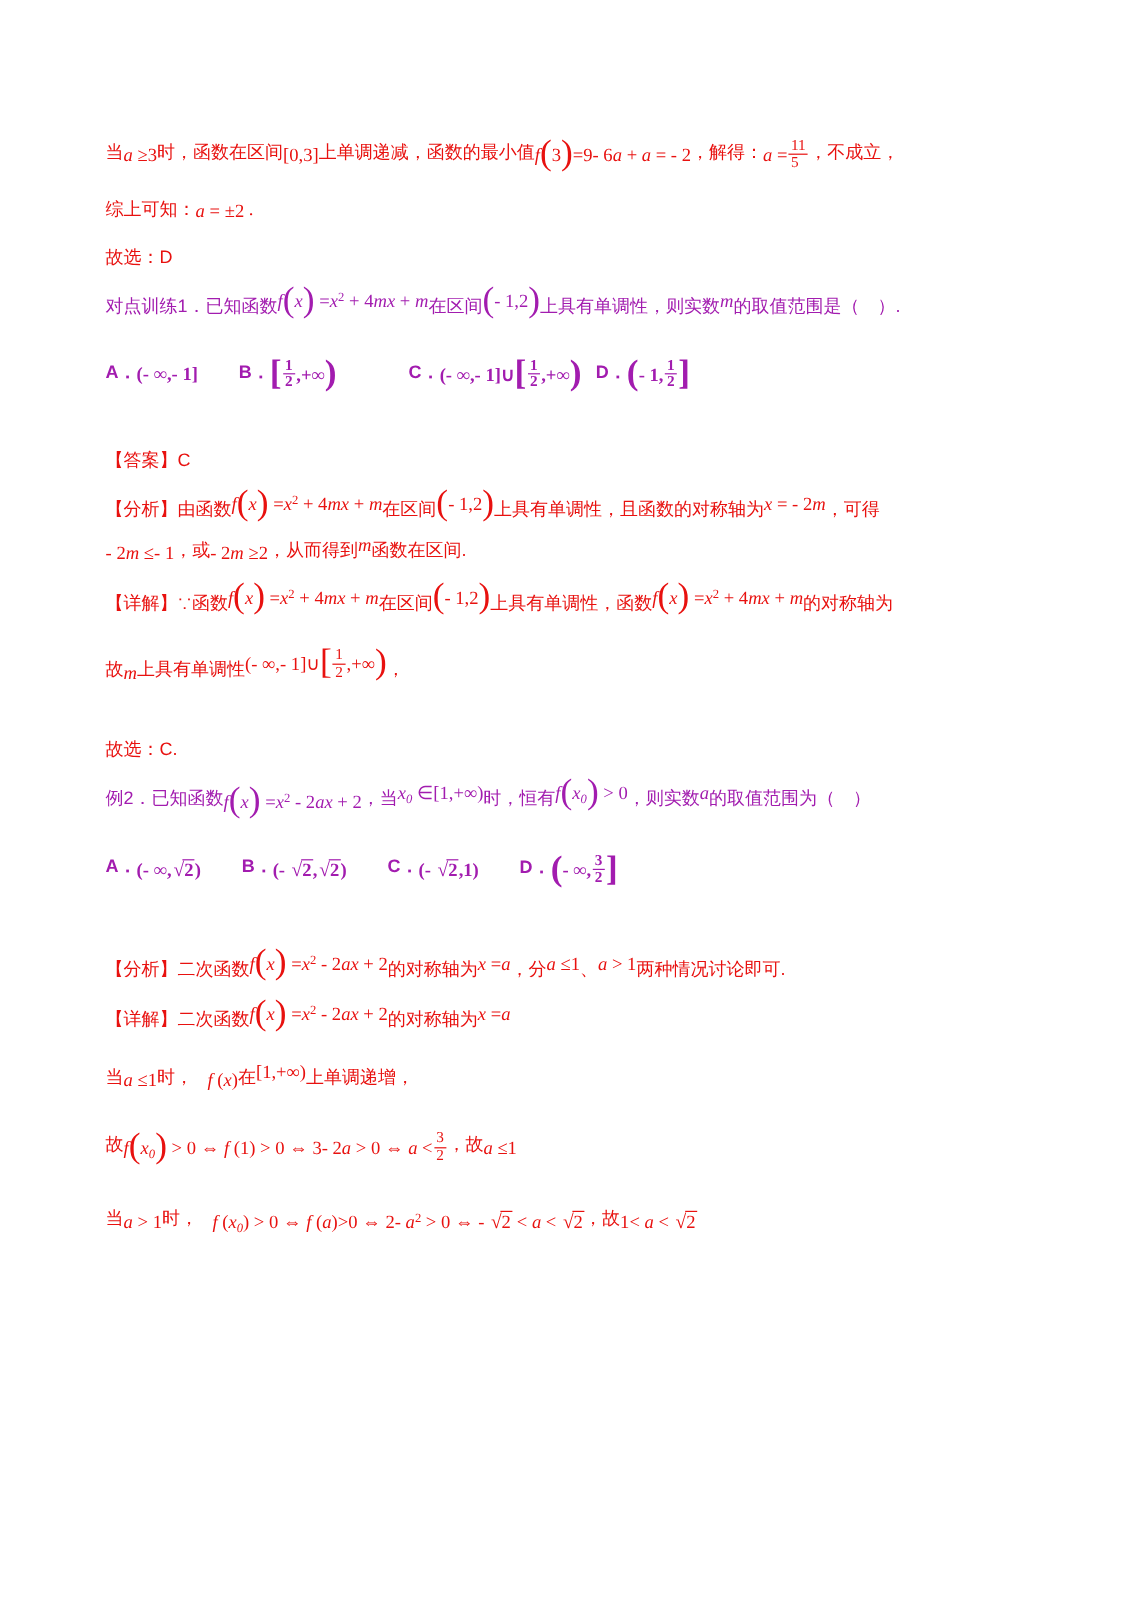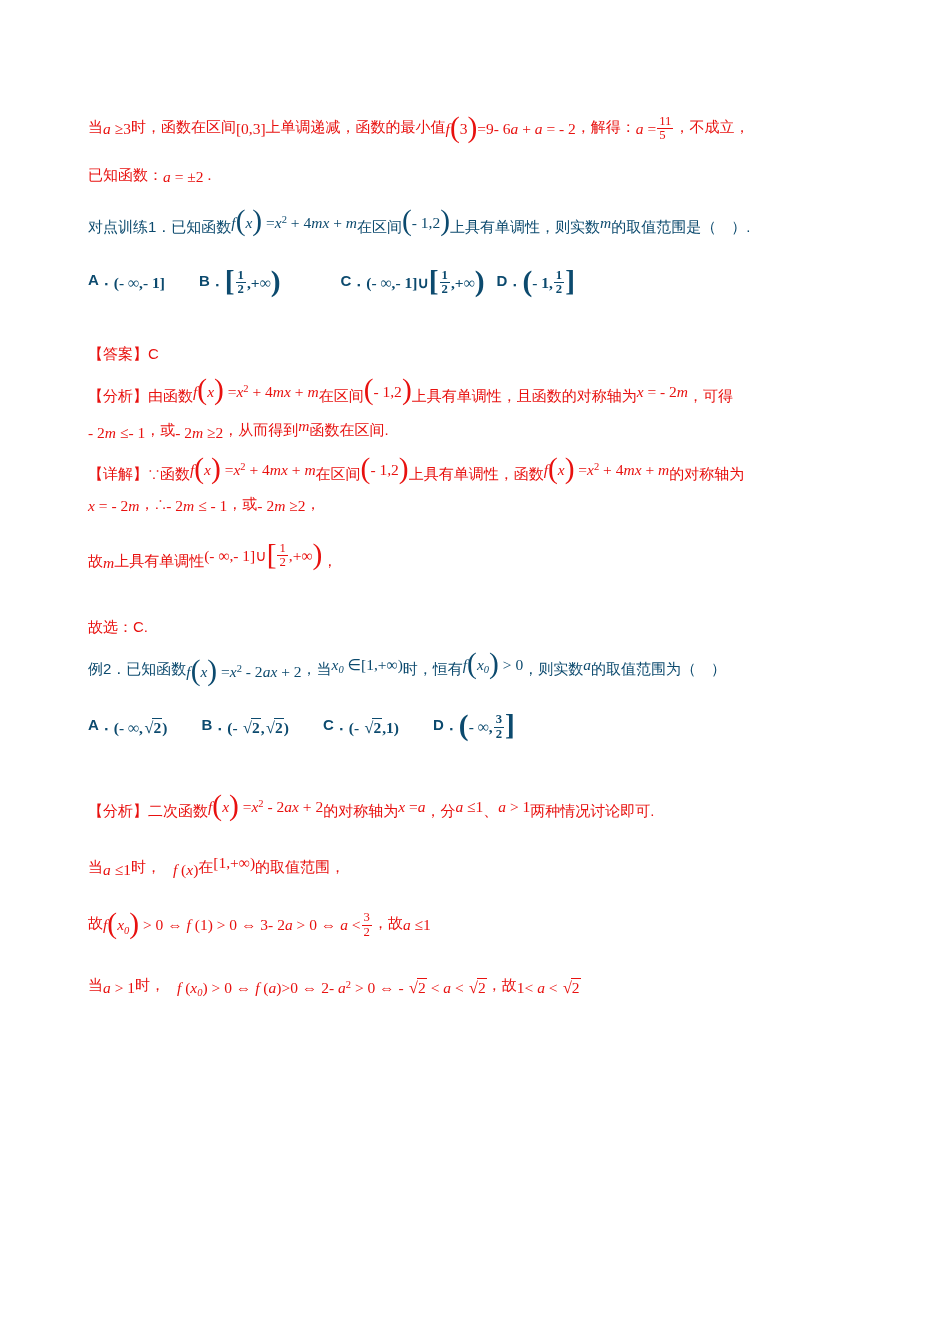--- a/index.html
+++ b/index.html
@@ -29,21 +29,21 @@
     width: 790px;
   }
   .line {
     position: relative;
     font-size: 15.5px;
     line-height: 1.5;
     margin-bottom: 6px;
     white-space: nowrap;
   }
   .red { color: #e8110f; }
-  .blk { color: #0c4a6e; }
+  .blk { color: #a21caf; }
   .cn { font-family: "Liberation Sans", sans-serif; font-size: 15px; }
   .mi { font-family: "Liberation Serif", serif; font-style: italic; }
   .mn { font-family: "Liberation Serif", serif; font-style: normal; }
   .sub {
     font-size: 0.68em;
     vertical-align: -0.32em;
     font-style: italic;
   }
   .sup {
     font-size: 0.68em;
@@ -104,25 +104,28 @@
 <body>
 
 <div class="page">
   <div class="content">
 
     <div class="line red">
       <span class="cn">当</span><span class="mth"><span class="mi">a</span> ≥3</span><span class="cn">时，函数在区间</span><span class="mth">[0,3]</span><span class="cn">上单调递减，函数的最小值</span><span class="mth"><span class="mi">f</span><span class="bigp">(</span><span class="mn">3</span><span class="bigp">)</span>=9- 6<span class="mi">a</span> + <span class="mi">a</span> = - 2</span><span class="cn">，解得：</span><span class="mth"><span class="mi">a</span> =<span class="frac"><span class="num">11</span><span class="den">5</span></span></span><span class="cn">，不成立，</span>
     </div>
 
     <div class="line red">
-      <span class="cn">已知函数：</span><span class="mth"><span class="mi">a</span> = ±2</span> .
-    </div>
-
-    <div class="spacer-8"></div>
-
+      <span class="cn">综上可知：</span><span class="mth"><span class="mi">a</span> = ±2</span> .
+    </div>
+
+    <div class="spacer-8"></div>
+
+    <div class="line red">
+      <span class="cn">故选：D</span>
+    </div>
 
     <div class="spacer-8"></div>
 
     <div class="line blk">
       <span class="cn">对点训练1．已知函数</span><span class="mth raise"><span class="mi">f</span><span class="bigp">(</span><span class="mi">x</span><span class="bigp">)</span> =<span class="mi">x</span><span class="sup">2</span> + 4<span class="mi">mx</span> + <span class="mi">m</span></span><span class="cn">在区间</span><span class="mth raise"><span class="bigp">(</span>- 1,2<span class="bigp">)</span></span><span class="cn">上具有单调性，则实数</span><span class="mth raise"><span class="mi">m</span></span><span class="cn">的取值范围是（　）.</span>
     </div>
 
     <div class="spacer-14"></div>
 
     <div class="line blk row-opts">
@@ -144,23 +147,20 @@
     <div class="line red">
       <span class="mth">- 2<span class="mi">m</span> ≤- 1</span><span class="cn">，或</span><span class="mth">- 2<span class="mi">m</span> ≥2</span><span class="cn">，从而得到</span><span class="mth raise"><span class="mi">m</span></span><span class="cn">函数在区间.</span>
     </div>
 
     <div class="spacer-8"></div>
 
     <div class="line red">
       <span class="cn">【详解】∵函数</span><span class="mth raise"><span class="mi">f</span><span class="bigp">(</span><span class="mi">x</span><span class="bigp">)</span> =<span class="mi">x</span><span class="sup">2</span> + 4<span class="mi">mx</span> + <span class="mi">m</span></span><span class="cn">在区间</span><span class="mth raise"><span class="bigp">(</span>- 1,2<span class="bigp">)</span></span><span class="cn">上具有单调性，函数</span><span class="mth raise"><span class="mi">f</span><span class="bigp">(</span><span class="mi">x</span><span class="bigp">)</span> =<span class="mi">x</span><span class="sup">2</span> + 4<span class="mi">mx</span> + <span class="mi">m</span></span><span class="cn">的对称轴为</span>
     </div>
 
-    <div class="line red">
-      <span class="mth"><span class="mi">x</span> = - 2<span class="mi">m</span></span><span class="cn">，∴</span><span class="mth">- 2<span class="mi">m</span> ≤ - 1</span><span class="cn">，或</span><span class="mth">- 2<span class="mi">m</span> ≥2</span><span class="cn">，</span>
-    </div>
 
     <div class="spacer-8"></div>
 
     <div class="line red">
       <span class="cn">故</span><span class="mth"><span class="mi">m</span></span><span class="cn">上具有单调性</span><span class="mth raise">(- ∞,- 1]∪<span class="bigp">[</span><span class="frac"><span class="num">1</span><span class="den">2</span></span>,+∞<span class="bigp">)</span></span><span class="cn">，</span>
     </div>
 
     <div class="spacer-26"></div>
 
     <div class="line red">
@@ -183,25 +183,28 @@
 
 
     <div class="spacer-8"></div>
 
     <div class="line red">
       <span class="cn">【分析】二次函数</span><span class="mth raise"><span class="mi">f</span><span class="bigp">(</span><span class="mi">x</span><span class="bigp">)</span> =<span class="mi">x</span><span class="sup">2</span> - 2<span class="mi">ax</span> + 2</span><span class="cn">的对称轴为</span><span class="mth raise"><span class="mi">x</span> =<span class="mi">a</span></span><span class="cn">，分</span><span class="mth raise"><span class="mi">a</span> ≤1</span><span class="cn">、</span><span class="mth raise"><span class="mi">a</span> &gt; 1</span><span class="cn">两种情况讨论即可.</span>
     </div>
 
     <div class="spacer-8"></div>
 
-
-    <div class="spacer-14"></div>
-
-    <div class="line red">
-      <span class="cn">当</span><span class="mth"><span class="mi">a</span> ≤1</span><span class="cn">时，</span><span class="gap-sm"></span><span class="mth"><span class="mi">f</span> (<span class="mi">x</span>)</span><span class="cn">在</span><span class="mth raise">[1,+∞)</span><span class="cn">的取值范围，</span>
+    <div class="line red">
+      <span class="cn">【详解】二次函数</span><span class="mth raise"><span class="mi">f</span><span class="bigp">(</span><span class="mi">x</span><span class="bigp">)</span> =<span class="mi">x</span><span class="sup">2</span> - 2<span class="mi">ax</span> + 2</span><span class="cn">的对称轴为</span><span class="mth raise"><span class="mi">x</span> =<span class="mi">a</span></span>
+    </div>
+
+    <div class="spacer-14"></div>
+
+    <div class="line red">
+      <span class="cn">当</span><span class="mth"><span class="mi">a</span> ≤1</span><span class="cn">时，</span><span class="gap-sm"></span><span class="mth"><span class="mi">f</span> (<span class="mi">x</span>)</span><span class="cn">在</span><span class="mth raise">[1,+∞)</span><span class="cn">上单调递增，</span>
     </div>
 
     <div class="spacer-14"></div>
 
     <div class="line red">
       <span class="cn">故</span><span class="mth"><span class="mi">f</span><span class="bigp">(</span><span class="mi">x</span><span class="sub">0</span><span class="bigp">)</span> &gt; 0 ⇔ <span class="mi">f</span> (1) &gt; 0 ⇔ 3- 2<span class="mi">a</span> &gt; 0 ⇔ <span class="mi">a</span> &lt;<span class="frac"><span class="num">3</span><span class="den">2</span></span></span><span class="cn">，故</span><span class="mth"><span class="mi">a</span> ≤1</span>
     </div>
 
     <div class="spacer-14"></div>
 

